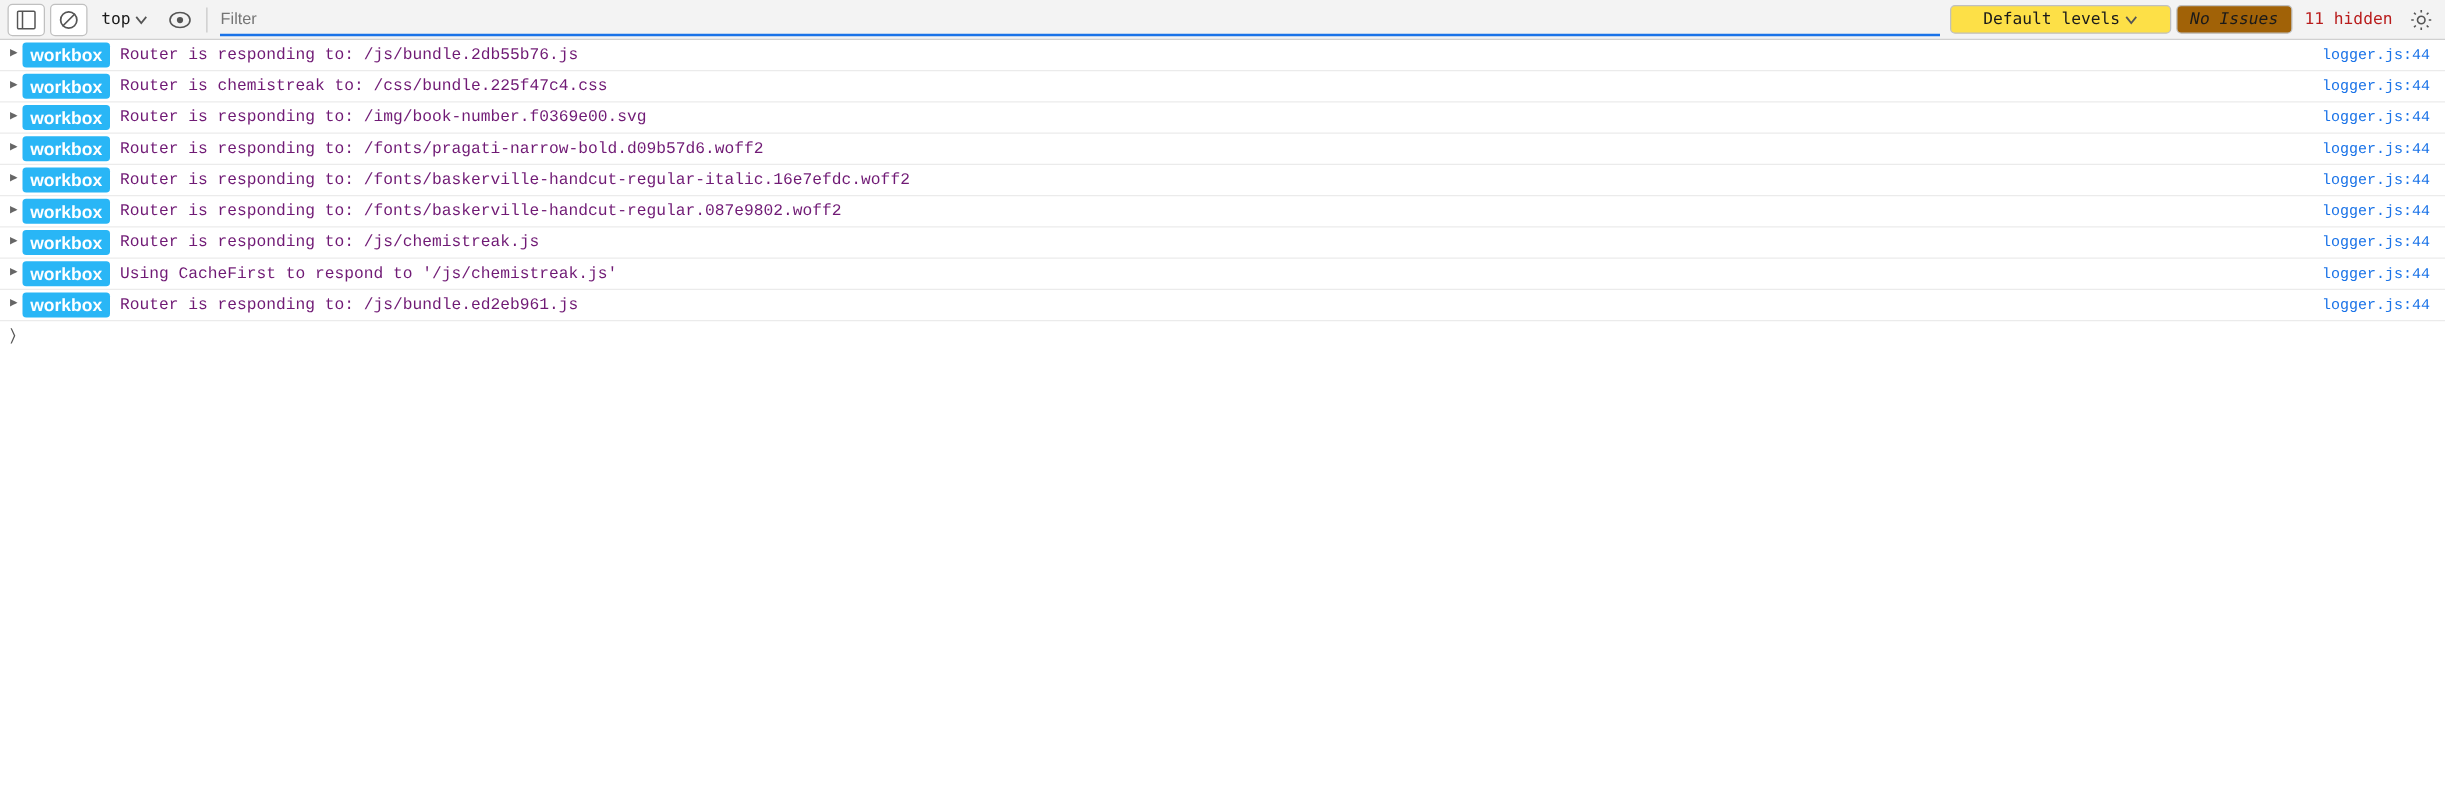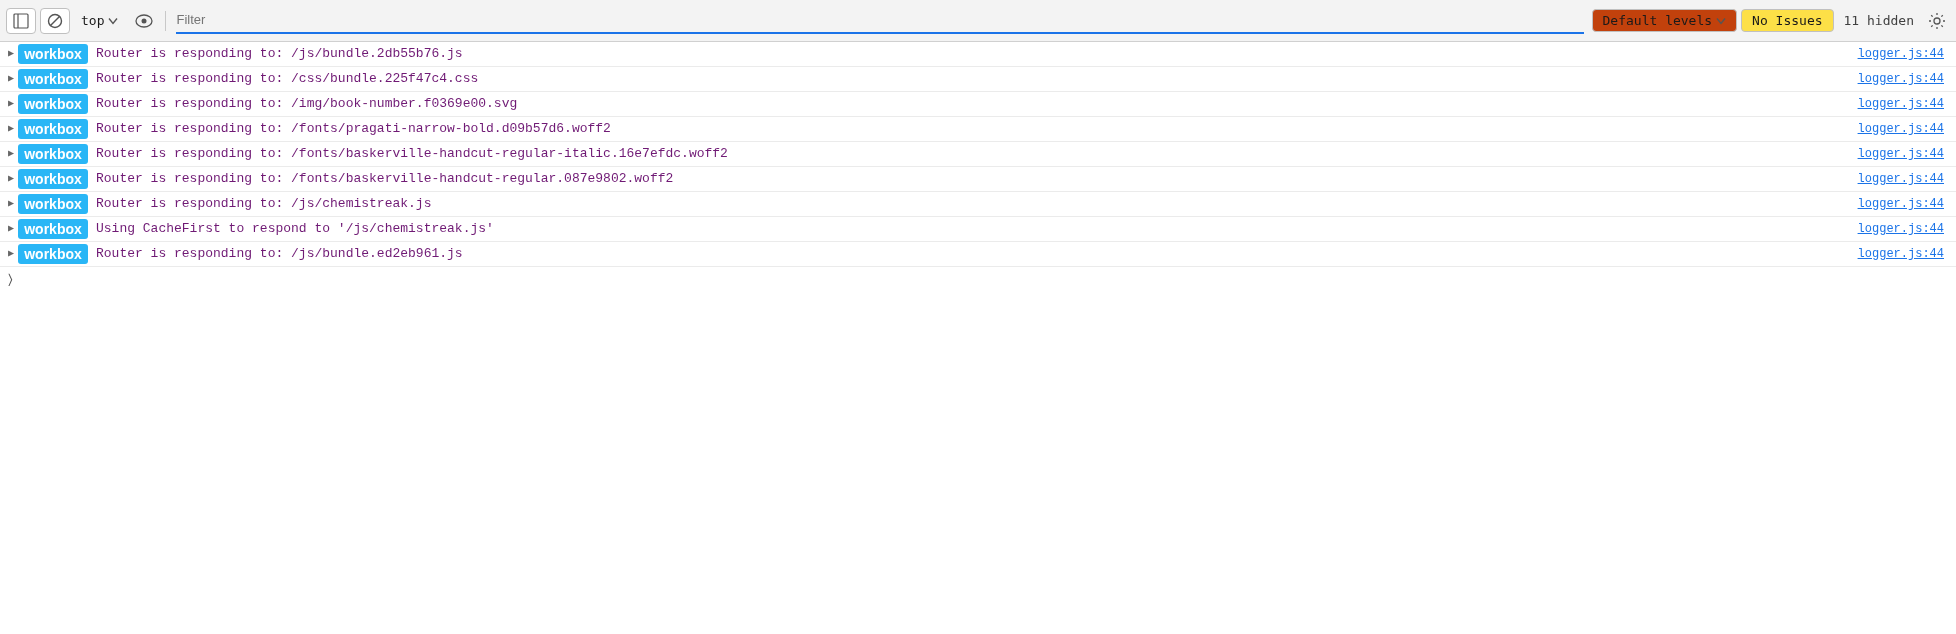--- a/index.html
+++ b/index.html
@@ -10,21 +10,21 @@
       background: #ffffff;
       color: #1a1a1a;
       width: 1956px;
       min-height: 634px;
     }
 
     
     .toolbar {
       display: flex;
       align-items: center;
-      height: 42px;
+      height: 32px;
       background: #f3f3f3;
       border-bottom: 1px solid #d0d0d0;
       padding: 0 6px;
       gap: 4px;
     }
 
     .toolbar-btn {
       display: flex;
       align-items: center;
       justify-content: center;
@@ -85,44 +85,45 @@
       outline: none;
       background: transparent;
       font-size: 13px;
       color: #999;
     }
 
     .levels-btn {
       display: flex;
       align-items: center;
       gap: 4px;
+      padding: 3px 26px;
+      border: 1px solid #c0c0c0;
+      border-radius: 4px;
+      background: #fde047;
+      cursor: pointer;
+      font-size: 13px;
+      white-space: nowrap;
+    }
+
+    .issues-btn {
+      display: flex;
+      align-items: center;
       padding: 3px 10px;
       border: 1px solid #c0c0c0;
       border-radius: 4px;
-      background: #c2410c;
-      cursor: pointer;
-      font-size: 13px;
-      white-space: nowrap;
-    }
-
-    .issues-btn {
-      display: flex;
-      align-items: center;
-      padding: 3px 10px;
-      border: 1px solid #c0c0c0;
-      border-radius: 4px;
-      background: #fde047;
-      cursor: pointer;
-      font-size: 13px;
-      white-space: nowrap;
+      background: #a16207;
+      cursor: pointer;
+      font-size: 13px;
+      white-space: nowrap;
+      font-style: italic;
     }
 
     .hidden-count {
       font-size: 13px;
-      color: #404040;
+      color: #b91c1c;
       padding: 0 6px;
       white-space: nowrap;
     }
 
     .settings-btn {
       display: flex;
       align-items: center;
       justify-content: center;
       width: 26px;
       height: 26px;
@@ -175,21 +176,20 @@
 
     .console-text {
       flex: 1;
       color: #701a75;
       font-family: 'Menlo', 'Monaco', 'Courier New', monospace;
       white-space: pre;
     }
 
     .source-link {
       color: #1a73e8;
-      text-decoration: underline;
       font-size: 12px;
       padding-right: 12px;
       cursor: pointer;
       white-space: nowrap;
       margin-left: 8px;
     }
 
     
     .console-prompt {
       display: flex;
@@ -269,21 +269,21 @@
 <div class="console-area" id="console-area">
 <div class="console-row">
       <div class="expand-arrow">▶</div>
       <span class="workbox-badge">workbox</span>
       <span class="console-text">Router is responding to: /js/bundle.2db55b76.js</span>
       <span class="source-link">logger.js:44</span>
     </div>
     <div class="console-row">
       <div class="expand-arrow">▶</div>
       <span class="workbox-badge">workbox</span>
-      <span class="console-text">Router is responding to: /css/bundle.225f47c4.css</span>
+      <span class="console-text">Router is chemistreak to: /css/bundle.225f47c4.css</span>
       <span class="source-link">logger.js:44</span>
     </div>
     <div class="console-row">
       <div class="expand-arrow">▶</div>
       <span class="workbox-badge">workbox</span>
       <span class="console-text">Router is responding to: /img/book-number.f0369e00.svg</span>
       <span class="source-link">logger.js:44</span>
     </div>
     <div class="console-row">
       <div class="expand-arrow">▶</div>

